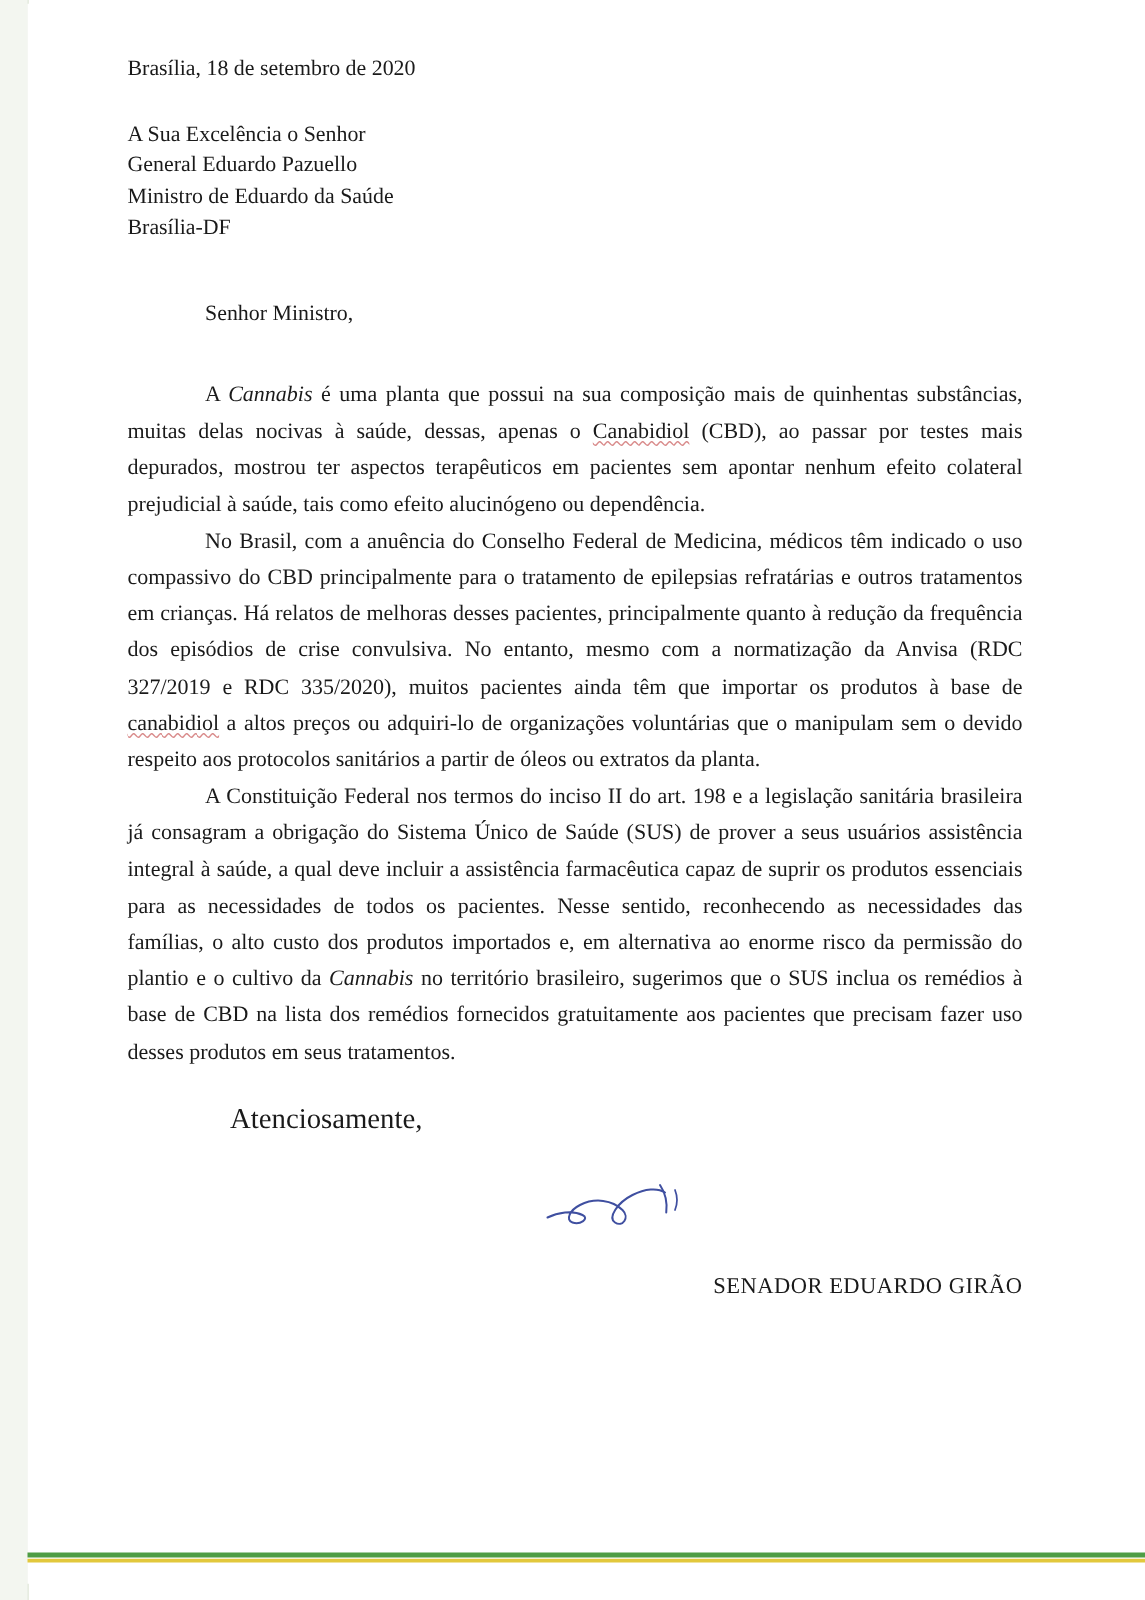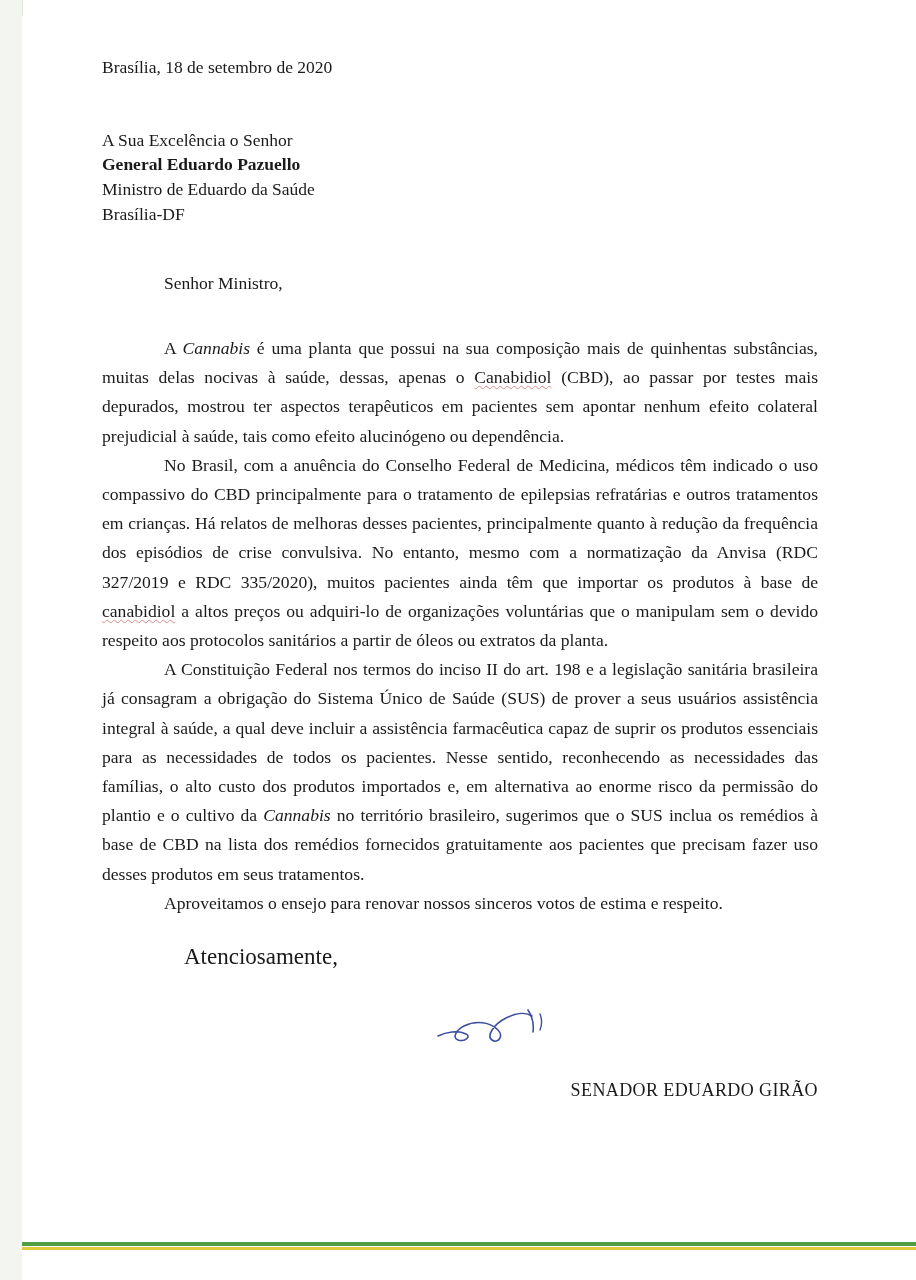--- a/index.html
+++ b/index.html
@@ -23,46 +23,46 @@
     top: 0;
     width: 22px;
     height: 1280px;
     background: #f3f6f0;
     border-right: 1px solid #e2e8db;
   }
 
   .page {
     position: absolute;
     left: 22px;
-    top: 16px;
+    top: 3px;
     width: 894px;
     height: 1264px;
     background: #ffffff;
   }
 
   .content {
     position: absolute;
     left: 80px;
     top: 0;
     width: 716px;
   }
 
   .date-line {
     margin-top: 40px;
     font-size: 17.5px;
     line-height: 1.35;
   }
 
   .addressee {
-    margin-top: 48px;
+    margin-top: 28px;
     font-size: 17.5px;
     line-height: 1.42;
   }
   .addressee .bold {
-    font-weight: bold;
+    font-weight: normal;
   }
 
   .salutation {
     margin-top: 46px;
     margin-left: 62px;
     font-size: 17.5px;
   }
 
   .body-block {
     margin-top: 40px;
@@ -173,21 +173,20 @@
     <div class="salutation">Senhor Ministro,</div>
 
     <div class="body-block">
 
       <p class="para"><span>A </span><em>Cannabis</em><span> é uma planta que possui na sua composição mais de quinhentas substâncias, muitas delas nocivas à saúde, dessas, apenas o </span><span class="squiggle">Canabidiol</span><span> (CBD), ao passar por testes mais depurados, mostrou ter aspectos terapêuticos em pacientes sem apontar nenhum efeito colateral prejudicial à saúde, tais como efeito alucinógeno ou dependência.</span></p>
 
       <p class="para"><span>No Brasil, com a anuência do Conselho Federal de Medicina, médicos têm indicado o uso compassivo do CBD principalmente para o tratamento de epilepsias refratárias e outros tratamentos em crianças. Há relatos de melhoras desses pacientes, principalmente quanto à redução da frequência dos episódios de crise convulsiva. No entanto, mesmo com a normatização da Anvisa (RDC 327/2019 e RDC 335/2020), muitos pacientes ainda têm que importar os produtos à base de </span><span class="squiggle">canabidiol</span><span> a altos preços ou adquiri-lo de organizações voluntárias que o manipulam sem o devido respeito aos protocolos sanitários a partir de óleos ou extratos da planta.</span></p>
 
       <p class="para"><span>A Constituição Federal nos termos do inciso II do art. 198 e a legislação sanitária brasileira já consagram a obrigação do Sistema Único de Saúde (SUS) de prover a seus usuários assistência integral à saúde, a qual deve incluir a assistência farmacêutica capaz de suprir os produtos essenciais para as necessidades de todos os pacientes. Nesse sentido, reconhecendo as necessidades das famílias, o alto custo dos produtos importados e, em alternativa ao enorme risco da permissão do plantio e o cultivo da </span><em>Cannabis</em><span> no território brasileiro, sugerimos que o SUS inclua os remédios à base de CBD na lista dos remédios fornecidos gratuitamente aos pacientes que precisam fazer uso desses produtos em seus tratamentos.</span></p>
 
-      <p class="closing-para">Aproveitamos o ensejo para renovar nossos sinceros votos de estima e respeito.</p>
     </div>
 
     <div class="signoff">Atenciosamente,</div>
 
     <div class="signature-area">
       <svg class="signature-mark" viewBox="0 0 140 60" xmlns="http://www.w3.org/2000/svg">
         <path d="M6 34 C14 30, 26 28, 34 32 C40 35, 32 40, 26 38 C20 36, 24 28, 32 24 C44 18, 58 20, 66 28 C72 34, 66 42, 60 38 C54 34, 62 22, 74 16 C84 11, 94 10, 100 14" fill="none" stroke="#3f4fa0" stroke-width="1.6" stroke-linecap="round"></path>
         <path d="M96 8 C100 14, 102 22, 101 30" fill="none" stroke="#3f4fa0" stroke-width="1.6" stroke-linecap="round"></path>
         <path d="M108 12 C110 17, 110 23, 108 28" fill="none" stroke="#3f4fa0" stroke-width="1.4" stroke-linecap="round"></path>
       </svg>

